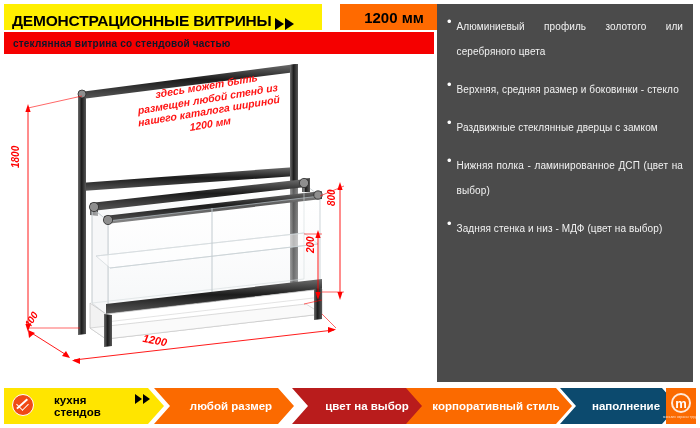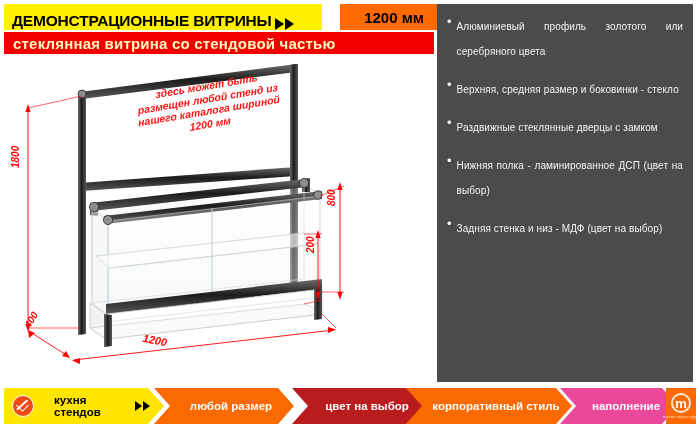--- a/index.html
+++ b/index.html
@@ -83,23 +83,23 @@
     top: 28px;
     width: 430px;
     height: 22px;
     background: #f50000;
     display: flex;
     align-items: center;
     padding-left: 9px;
     box-sizing: border-box;
   }
   .subtitle-text {
-    font-size: 15px;
-    font-weight: bold;
-    color: #fef9c3;
+    font-size: 10px;
+    font-weight: bold;
+    color: #0f172a;
     letter-spacing: 0.2px;
   }
 
   
   .drawing {
     position: absolute;
     left: 0;
     top: 52px;
     width: 430px;
     height: 323px;
@@ -208,21 +208,21 @@
     padding-left: 14px;
     clip-path: polygon(0 0, calc(100% - 16px) 0, 100% 50%, calc(100% - 16px) 100%, 0 100%, 16px 50%);
   }
   .chev-3 {
     left: 402px; width: 166px; background: #fb6a00;
     padding-left: 14px;
     clip-path: polygon(0 0, calc(100% - 16px) 0, 100% 50%, calc(100% - 16px) 100%, 0 100%, 16px 50%);
     align-items: center;
   }
   .chev-4 {
-    left: 556px; width: 118px; background: #ec4899;
+    left: 556px; width: 118px; background: #0c4a6e;
     padding-left: 14px;
     clip-path: polygon(0 0, calc(100% - 16px) 0, 100% 50%, calc(100% - 16px) 100%, 0 100%, 16px 50%);
   }
   .chev-logo {
     position: absolute;
     left: 662px; top: 0;
     width: 30px; height: 36px;
     background: #fb6a00;
     display: flex;
     flex-direction: column;
@@ -269,21 +269,21 @@
   .kitchen-icon::before {
     content: "";
     position: absolute;
     left: 5px; top: 5px;
     width: 8px; height: 8px;
     border-left: 1.5px solid #fff;
     border-bottom: 1.5px solid #fff;
     transform: rotate(-45deg);
   }
   .chev-first-inner {
-    display: flex; align-items: center; z-index: 3; position: relative;
+    display: flex; align-items: flex-start; z-index: 3; position: relative;
     padding-left: 8px;
     gap: 14px;
   }
   .chev-first-arrows { display:inline-flex; margin-left: 6px; }
   .chev-first-arrows .tri {
     border-top-width: 5px; border-bottom-width: 5px; border-left-width: 7px;
   }
 </style>
 </head>
 <body>

